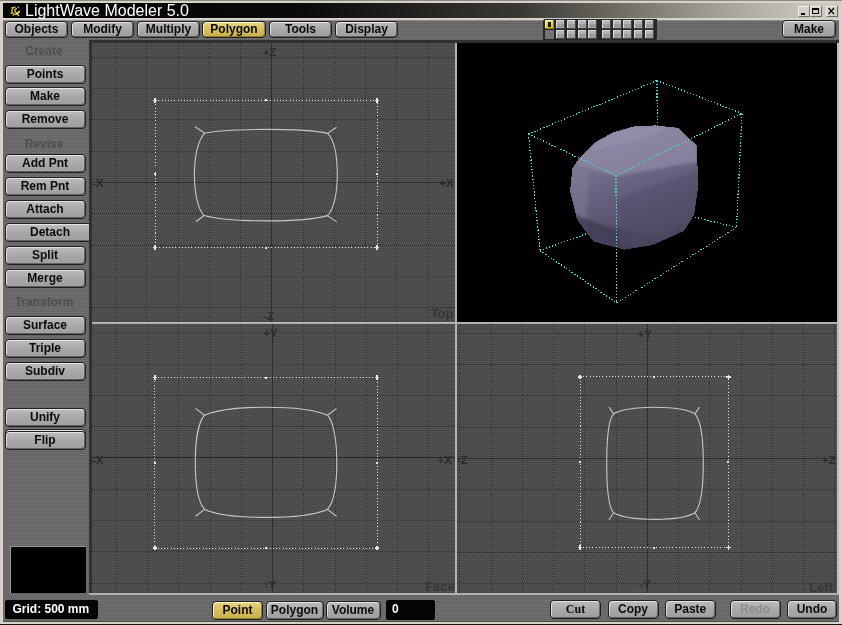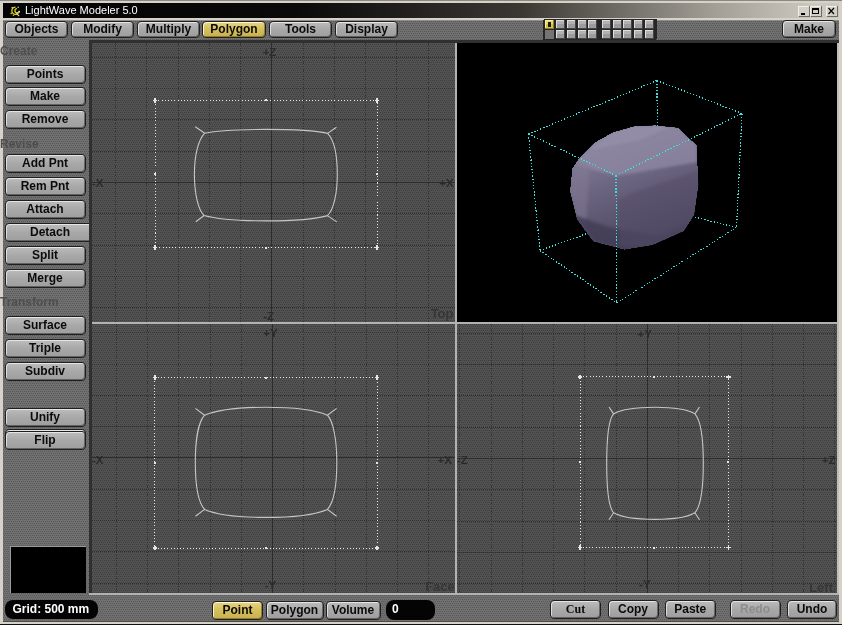--- a/index.html
+++ b/index.html
@@ -8,32 +8,32 @@
 body::after { content:""; position:absolute; left:0; top:623.5px; width:842px; height:1.5px; background:#14120f; }
 .client { position:absolute; left:3px; top:19.5px; width:836px; height:602px; border-bottom:1px solid #4a4a48; border-top:1px solid #8e8e8e; }
 .dither { background-color:#707070;
  background-image:
   radial-gradient(circle at 0.5px 0.5px, #585858 0.6px, transparent 0.7px),
   radial-gradient(circle at 0.5px 0.5px, #585858 0.6px, transparent 0.7px);
  background-size:2px 4px;
  background-position:0 0, 1px 2px; }
 .title { position:absolute; left:3px; top:3px; width:836px; height:14.5px;
  background:linear-gradient(90deg,#030303 0%,#0a0a0a 35%,#3a3833 62%,#a29e96 85%,#ccc8c0 97%);
- color:#fff; font-size:11px; line-height:15px; letter-spacing:0; }
+ color:#fff; font-size:16px; line-height:15px; letter-spacing:0; }
 .ticon { position:absolute; left:6px; top:1.5px; }
 .ttext { position:absolute; left:22px; top:0; }
 .b { position:absolute; height:19px; line-height:17px; border:1px solid #1f1f1f; border-radius:4px;
  background:linear-gradient(180deg,#bcbcbc 0%,#a8a8a8 50%,#9e9e9e 100%);
  box-shadow:inset 1px 1px 0 rgba(255,255,255,.62), inset -1px -1px 0 rgba(0,0,0,.38);
  color:#0b0b0b; font-weight:bold; font-size:12px; text-align:center; }
 .yellow { background:linear-gradient(180deg,#e8d583 0%,#d6c05e 45%,#c7b04c 100%);
  box-shadow:inset 1px 1px 0 rgba(255,250,220,.9), inset -1px -1px 0 rgba(80,60,0,.45); }
-.slbl { position:absolute; left:0; width:88px; font-weight:bold;
+.slbl { position:absolute; left:0; width:88px; text-align:center; font-weight:bold;
  font-size:12px; color:#4e4e4e; }
-.blk { position:absolute; background:#040404; border-radius:8px; color:#fff;
+.blk { position:absolute; background:#040404; border-radius:2px; color:#fff;
  font-weight:bold; font-size:12px; line-height:19px; }
 </style></head>
 <body>
 <div class="client dither"></div>
 <div class="title">
     <span class="ticon"><svg width="13" height="13" viewBox="0 0 13 13">
         <path d="M6.5 2.2 a3.6 3.6 0 1 0 3.6 3.6 a2.1 2.1 0 1 1 -2.1 -2.1" stroke="#ded822" stroke-width="1.3" fill="none"></path>
         <circle cx="3.2" cy="2.8" r="0.8" fill="#e6e6e6"></circle>
         <circle cx="9.2" cy="2.2" r="0.7" fill="#e6e6e6"></circle>
         <circle cx="10.4" cy="6.8" r="0.7" fill="#e6e6e6"></circle>

